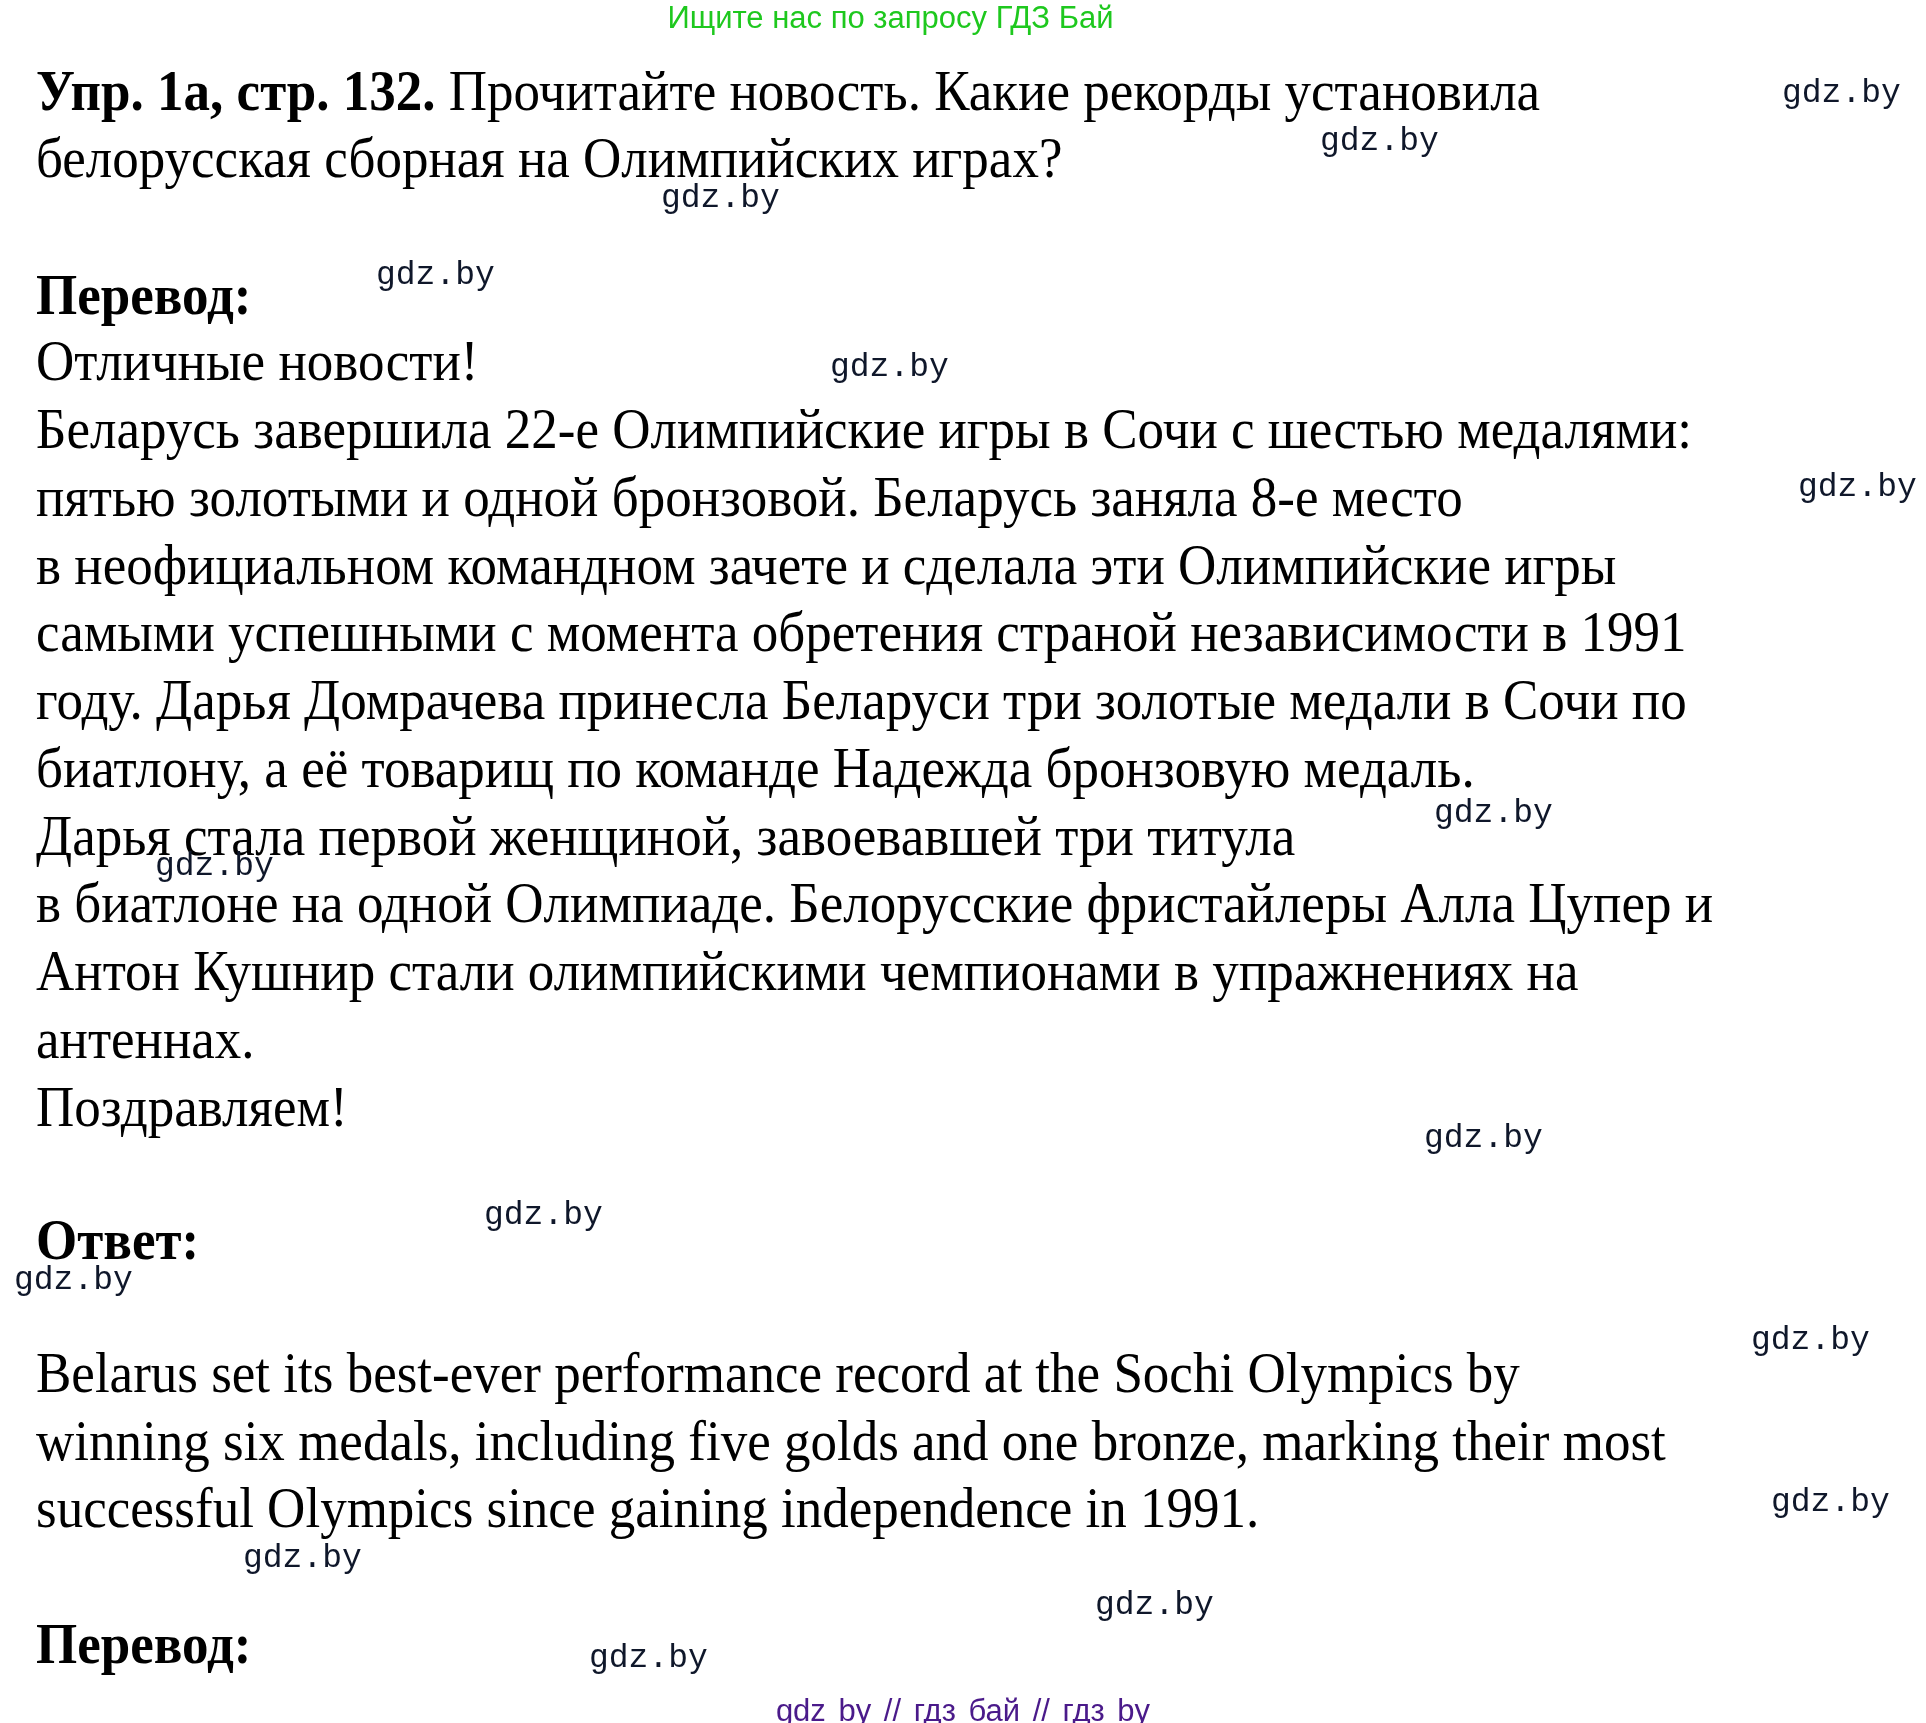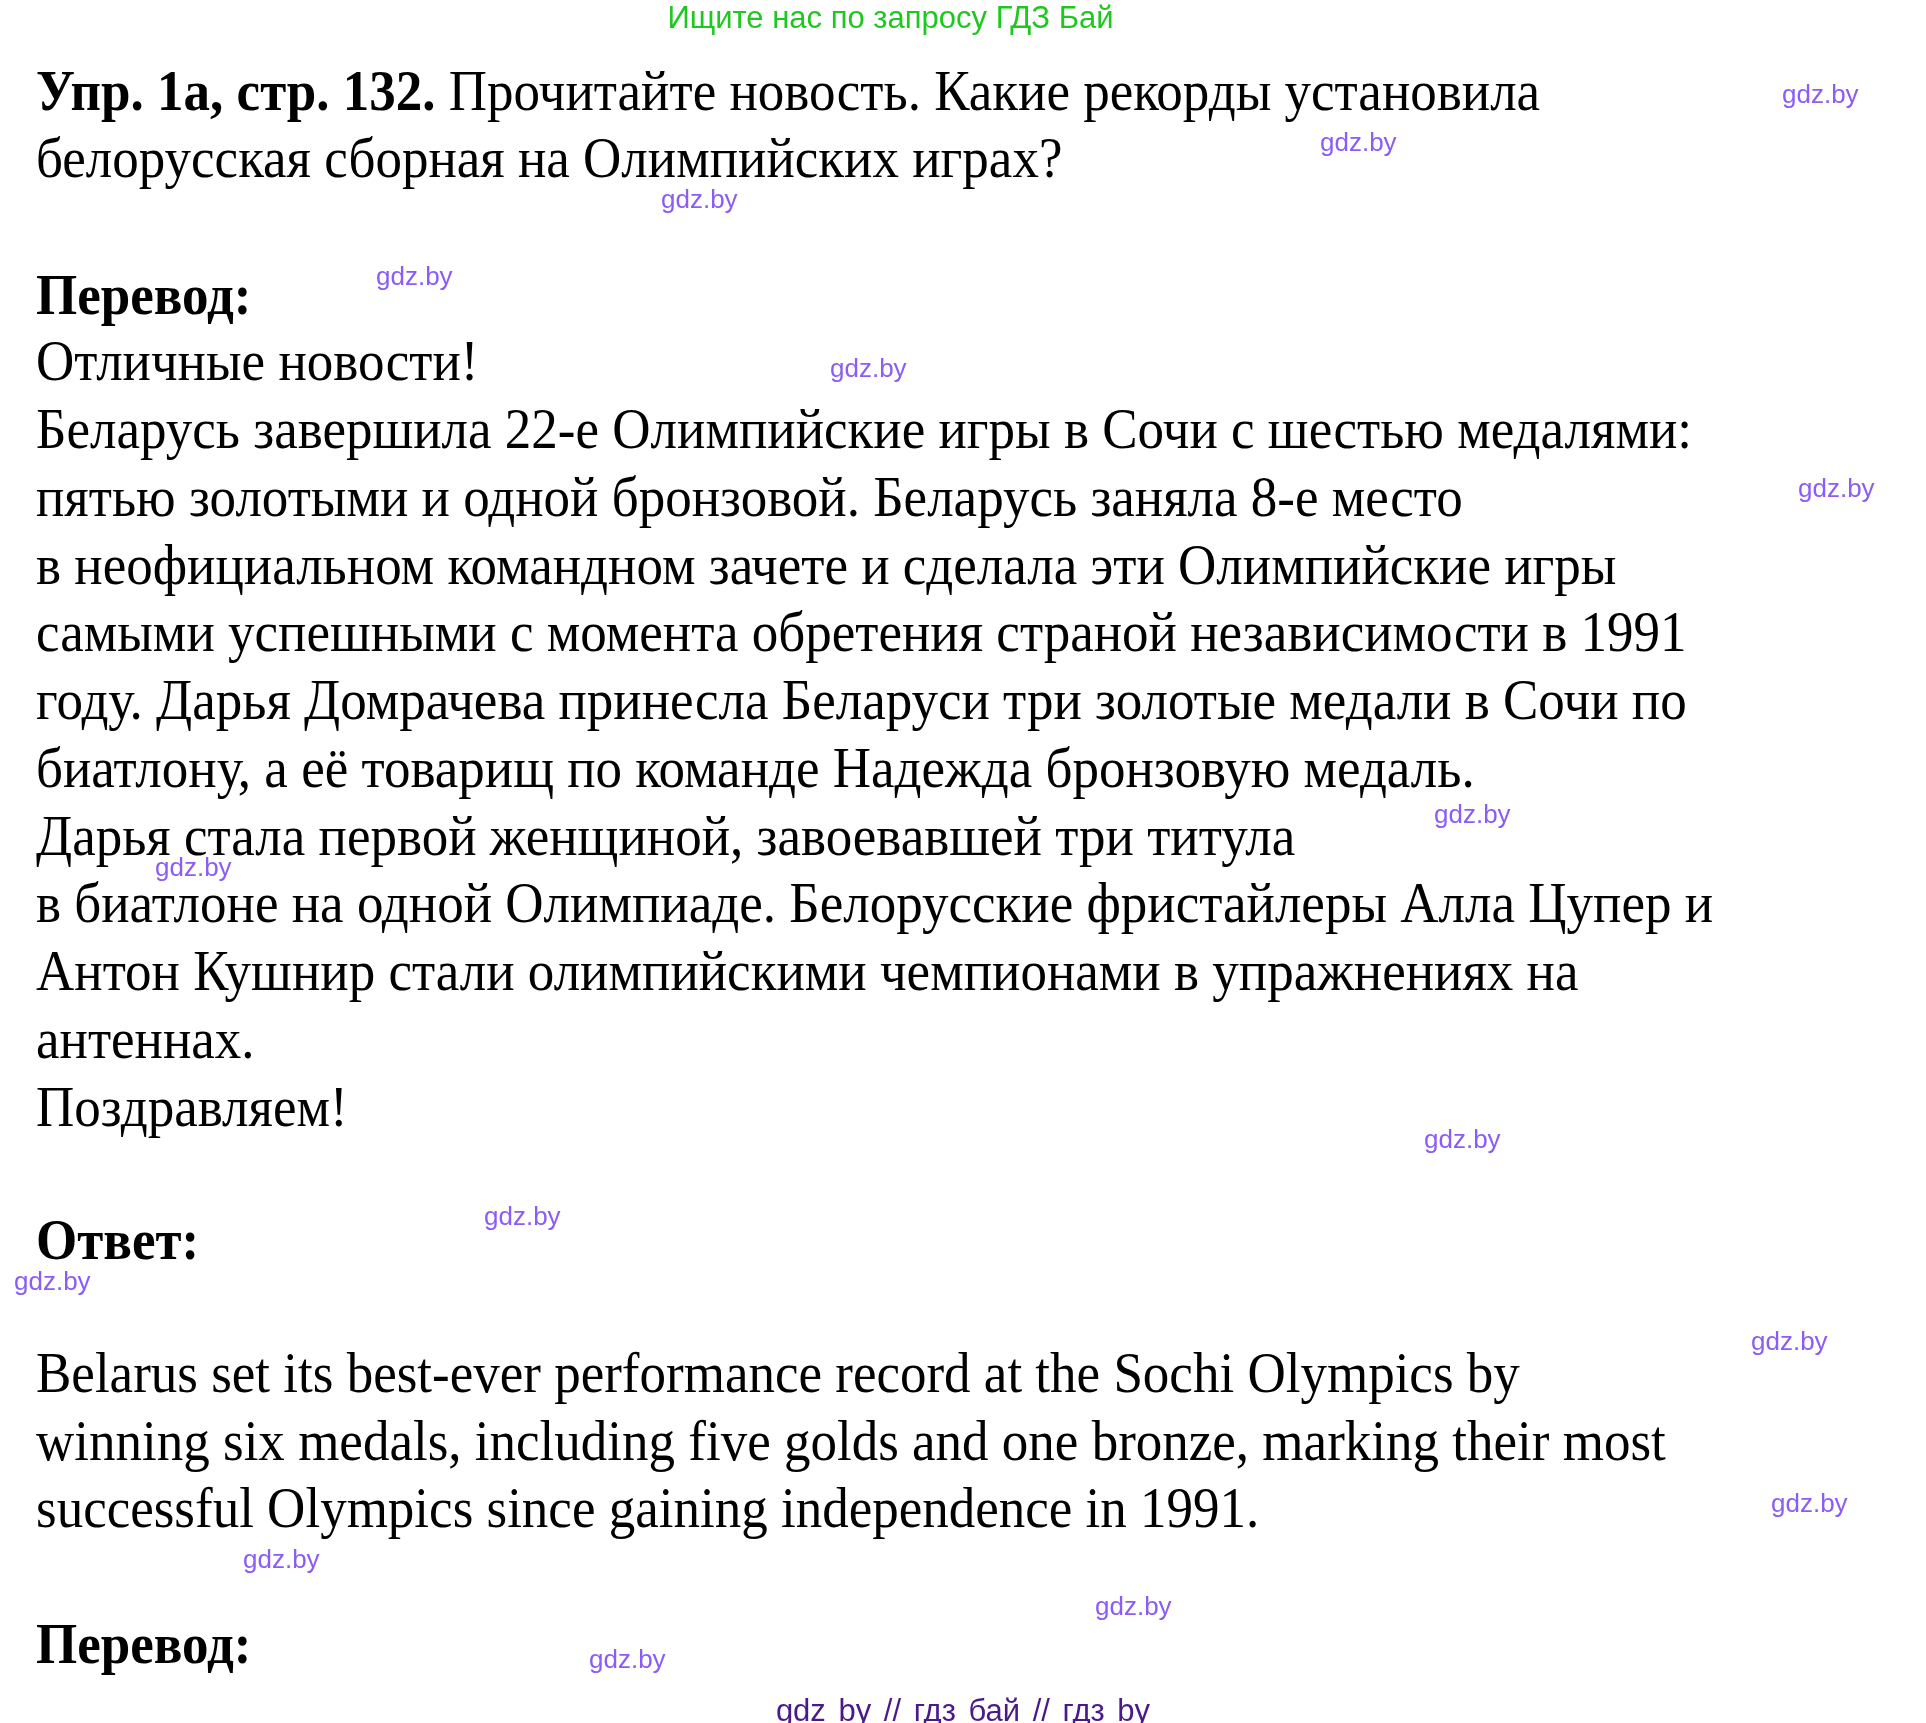--- a/index.html
+++ b/index.html
@@ -3,21 +3,21 @@
 <meta charset="utf-8">
 <style>
   html, body { margin: 0; padding: 0; background: #ffffff; }
   body { width: 1926px; height: 1723px; position: relative; overflow: hidden; }
   .abs { position: absolute; white-space: nowrap; }
   .top-banner { left: 0; width: 1781px; top: 0; text-align: center;
     font-family: "Liberation Sans", sans-serif; font-size: 31px; color: #1ec81e; line-height: 36px; }
   .line { left: 36px; font-family: "Liberation Serif", serif; font-size: 57px; color: #000; line-height: 66px;
     transform: scaleX(0.93); transform-origin: left top; }
   .bold { font-weight: bold; }
-  .wm { font-family: Liberation Sans, sans-serif; font-size: 26px; color: #8b5cf6; line-height: 32px; }
+  .wm { font-family: Liberation Mono, monospace; font-size: 33px; color: #0f172a; line-height: 32px; }
   .footer { left: 0; width: 1926px; top: 1694px; text-align: center;
     font-family: "Liberation Sans", sans-serif; font-size: 31px; color: #4a1a8a; line-height: 34px; word-spacing: 4px; }
 </style>
 </head>
 <body>
 
 <div class="abs top-banner">Ищите нас по запросу ГДЗ Бай</div>
 
 <div class="abs line" style="top:58px;">
   <span class="bold">Упр. 1а, стр. 132.</span><span> Прочитайте новость. Какие рекорды установила</span>

